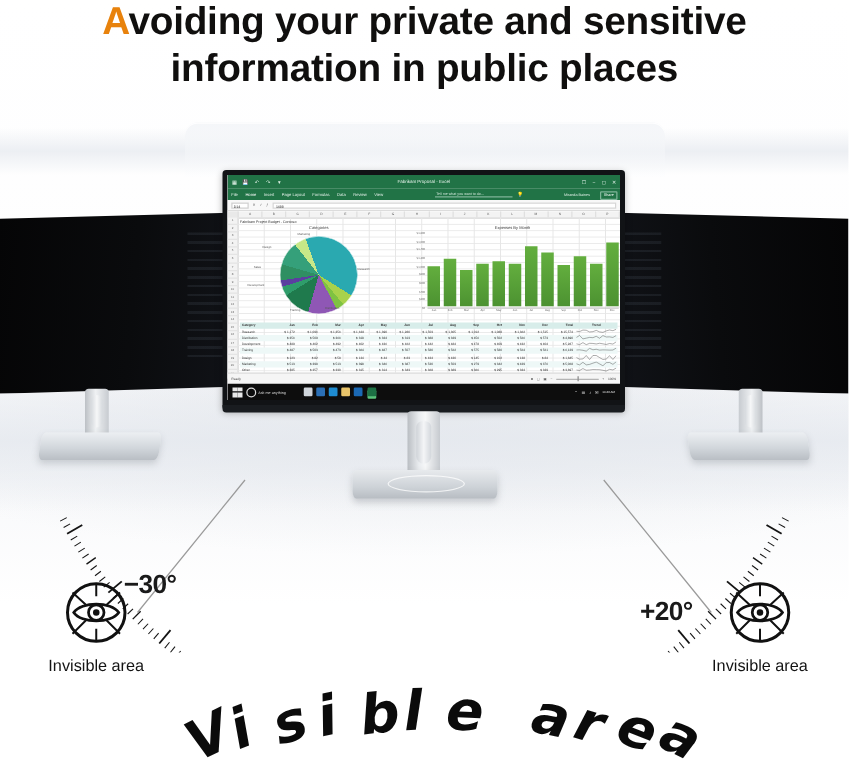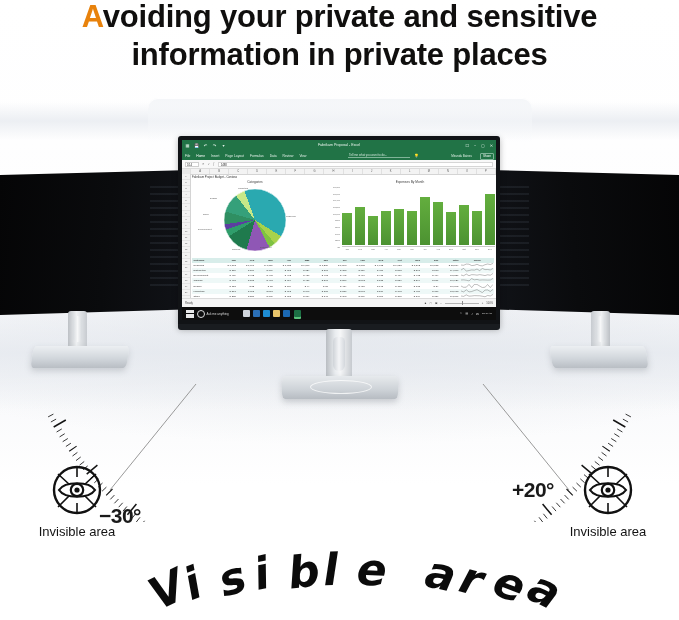--- a/index.html
+++ b/index.html
@@ -166,42 +166,42 @@
   .tb-search{display:flex;align-items:center;gap:1.5px;margin-left:1px;}
   .tb-o{width:6px;height:6px;border:.7px solid #dcdcdc;border-radius:50%;}
   .tb-stext{color:#d8d8d8;font-size:3px;white-space:nowrap;}
   .tb-apps{display:flex;gap:3.2px;margin-left:14px;align-items:center;}
   .tba{width:7px;height:7px;border-radius:1px;}
   .tb-tray{margin-left:auto;display:flex;gap:3px;align-items:center;color:#d9d9d9;font-size:3.4px;padding-right:2px;}
   .tb-clock{color:#e6e6e6;font-size:2.4px;line-height:3.2px;text-align:right;}
   
   .protract{position:absolute;left:0;top:372px;width:679px;height:150px;}
   .angle-label{position:absolute;font-size:21px;font-weight:600;color:#1a1a1a;letter-spacing:-.5px;}
-  #label-minus30{left:99px;top:504px;}
+  #label-minus30{left:99px;top:456px;}
   #label-plus30{left:512px;top:478px;}
   .eyewrap{position:absolute;text-align:center;}
   #eye-left{left:22px;top:464px;width:110px;}
   #eye-right{left:553px;top:464px;width:110px;}
   .eye-cap{font-size:13px;color:#131313;margin-top:4px;white-space:nowrap;}
   
   .visible-area{position:absolute;left:0;top:520px;width:679px;height:90px;}
   .va-ch{position:absolute;font-size:44px;font-weight:700;font-style:italic;color:#0b0b0b;
     transform-origin:50% 50%;font-family:"DejaVu Sans",sans-serif;letter-spacing:-1px;}
 </style>
 </head>
 <body>
 
 <div class="stage">
   <div class="wall-seam"></div>
   <div class="wall-panel"></div>
   <div class="desk-shade"></div>
 
   <div class="headline">
     <span class="cap">A</span><span>voiding your private and sensitive</span>
-    <span class="l2">information in private places</span>
+    <span class="l2">information in public places</span>
   </div>
 
   <div class="mon" id="mon-left">
     <div class="l-panel">
         <div class="ghost"></div>
       </div>
     <div class="l-edge"></div>
     <div class="l-neck"></div>
     <div class="l-base"></div>
   </div>

